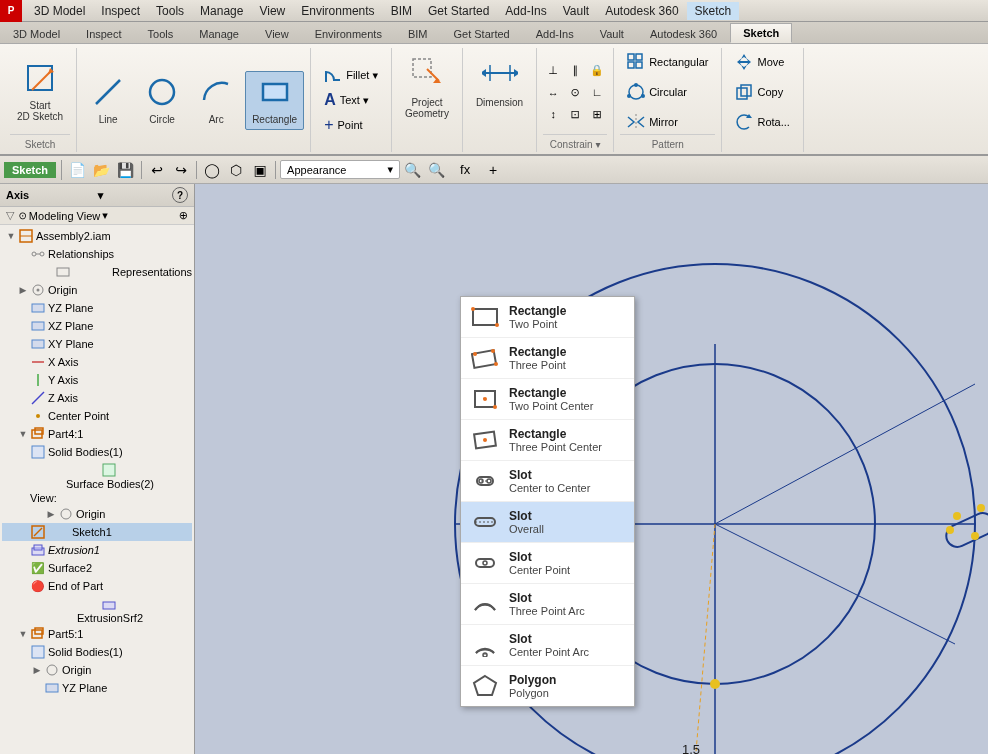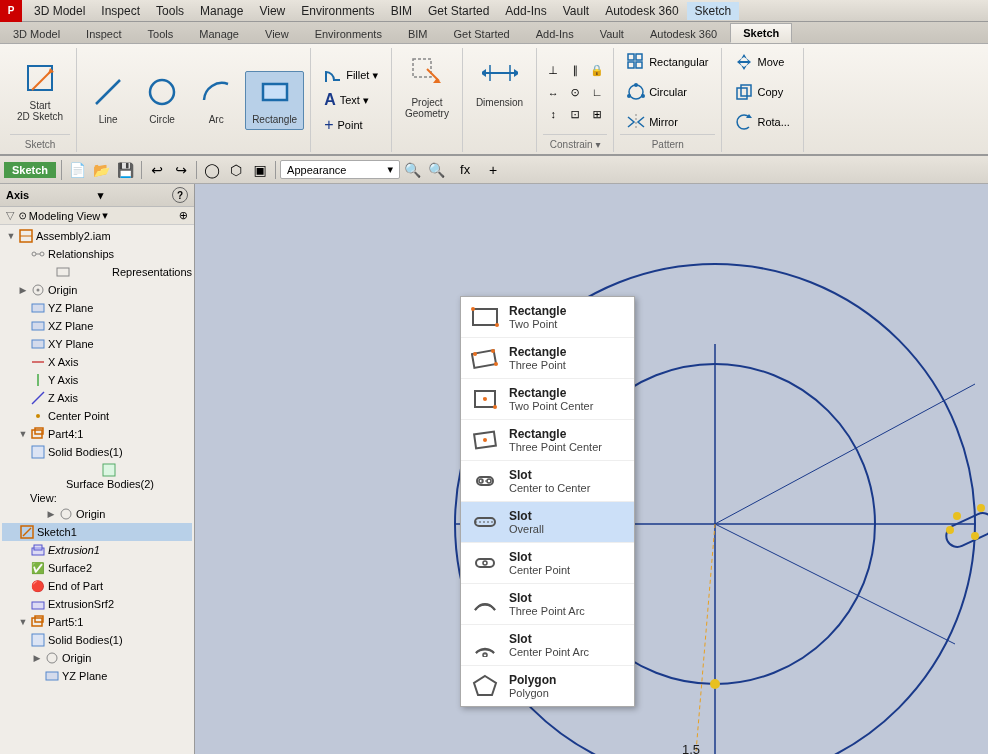--- a/index.html
+++ b/index.html
@@ -533,21 +533,21 @@
       <div class="tree-item" style="padding-left:42px;">
         <div class="tree-expander">▶</div>
         <div class="tree-icon">
           <svg width="14" height="14" viewBox="0 0 14 14">
               <circle cx="7" cy="7" r="5" fill="none" stroke="#888" stroke-width="1"></circle>
             </svg>
         </div>
         <div class="tree-label">Origin</div>
       </div>
 
-      <div class="tree-item selected" style="padding-left:17px;">
+      <div class="tree-item selected" style="padding-left:28px;gap:24px;">
         <div class="tree-icon">
           <svg width="14" height="14" viewBox="0 0 14 14">
               <rect x="1" y="1" width="12" height="12" fill="none" stroke="#cc6600" stroke-width="1.5"></rect>
               <line x1="3" y1="11" x2="11" y2="3" stroke="#cc6600" stroke-width="1.5"></line>
             </svg>
         </div>
         <div class="tree-label">Sketch1</div>
       </div>
 
       <div class="tree-item" style="padding-left:28px;font-style:italic;">
@@ -563,21 +563,21 @@
       <div class="tree-item" style="padding-left:28px;">
         <div class="tree-icon">✅</div>
         <div class="tree-label">Surface2</div>
       </div>
 
       <div class="tree-item" style="padding-left:28px;">
         <div class="tree-icon">🔴</div>
         <div class="tree-label">End of Part</div>
       </div>
 
-      <div class="tree-item" style="padding-left:28px;">
+      <div class="tree-item" style="padding-left:28px;flex-direction:column;">
         <div class="tree-icon">
           <svg width="14" height="14" viewBox="0 0 14 14">
               <rect x="1" y="5" width="12" height="7" fill="rgba(200,200,255,0.5)" stroke="#5555cc" stroke-width="1"></rect>
             </svg>
         </div>
         <div class="tree-label">ExtrusionSrf2</div>
       </div>
 
       <div class="tree-item" style="padding-left:14px;">
         <div class="tree-expander">▼</div>

